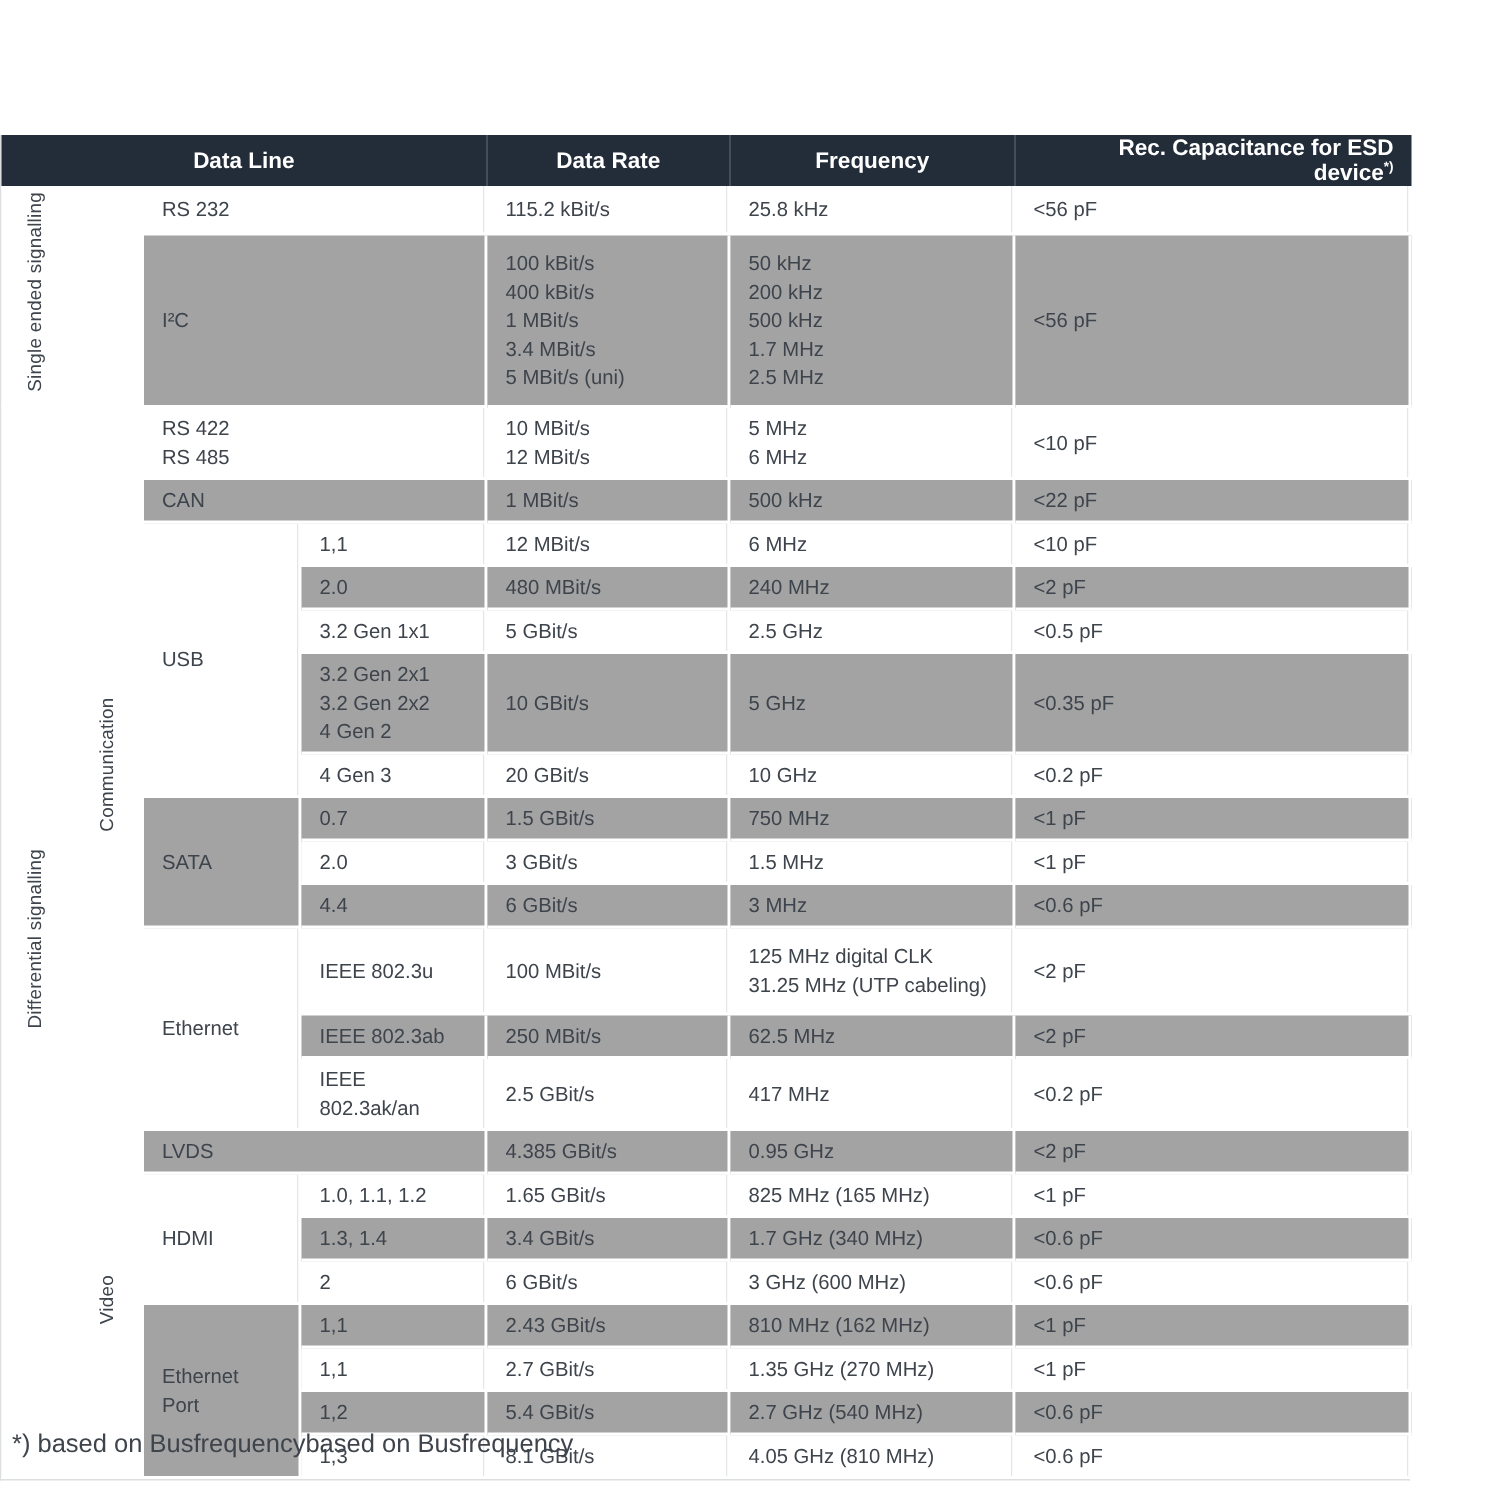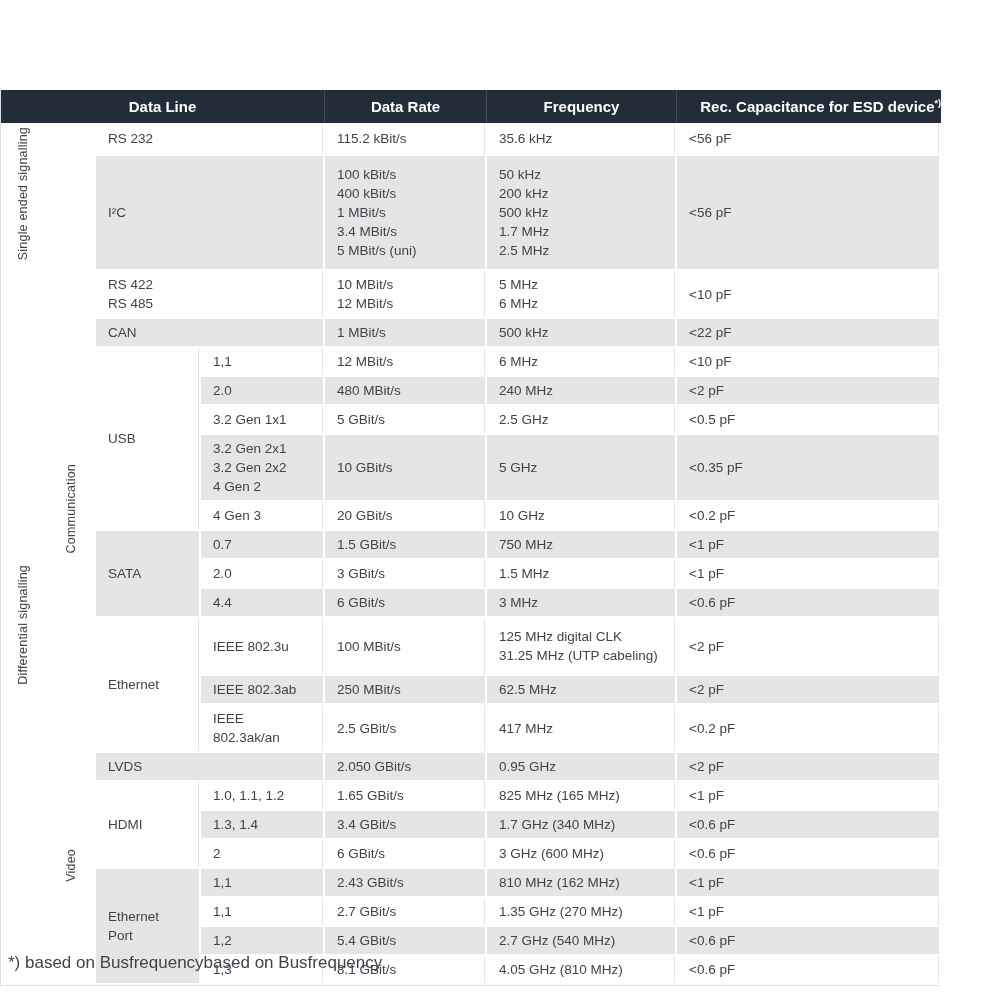--- a/index.html
+++ b/index.html
@@ -27,39 +27,39 @@
     table-layout: fixed;
     width: 940px;
   }
   table.esd th {
     background: #222d39;
     color: #ffffff;
     font-size: 15px;
     font-weight: 700;
     text-align: center;
     height: 33px;
-    padding: 0 0;
+    padding: 0 12px;
     border-right: 1px solid #424d59;
     box-sizing: border-box;
     vertical-align: middle;
   }
   table.esd th:last-child { border-right: none; text-align: right; }
   table.esd th sup { font-size: 9px; vertical-align: super; line-height: 0; }
   table.esd td {
     font-size: 13.5px;
     color: #3e444c;
     line-height: 19px;
     vertical-align: middle;
     padding: 4px 12px;
     box-sizing: border-box;
     white-space: pre-line;
     border-right: 2px solid #ffffff;
     border-bottom: 2px solid #ffffff;
   }
-  td.g { background: #e5e5e5; }
+  td.g { background: #a3a3a3; }
   td.w { background: #ffffff; box-shadow: inset -1px 0 0 #e4e7e8; }
   td.lbl {
     background: #ffffff;
     border-right: 1px solid #dcdfe0;
     border-bottom: 1px solid #dcdfe0;
     padding: 0;
   }
   td.vcell { text-align: center; vertical-align: middle; }
   .vtext {
     display: inline-block;
@@ -107,21 +107,21 @@
           <th>Frequency</th>
           <th><span>Rec. Capacitance for ESD device</span><sup>*)</sup></th>
         </tr>
       </thead>
       <tbody>
         <tr class="rh31">
           <td rowspan="2" class="lbl vcell"><span class="vtext">Single ended signalling</span></td>
           <td rowspan="2" class="lbl"></td>
           <td colspan="2" class="w">RS 232</td>
           <td class="w">115.2 kBit/s</td>
-          <td class="w">35.6 kHz</td>
+          <td class="w">25.8 kHz</td>
           <td class="w">&lt;56 pF</td>
         </tr>
         <tr class="rh109">
           <td colspan="2" class="g">I²C</td>
           <td class="g">100 kBit/s
 400 kBit/s
 1 MBit/s
 3.4 MBit/s
 5 MBit/s (uni)</td>
           <td class="g">50 kHz
@@ -216,21 +216,21 @@
         </tr>
         <tr class="rh28">
           <td class="w">IEEE 802.3ak/an</td>
           <td class="w">2.5 GBit/s</td>
           <td class="w">417 MHz</td>
           <td class="w">&lt;0.2 pF</td>
         </tr>
         <tr class="rh29">
           <td rowspan="8" class="lbl vcell"><span class="vtext">Video</span></td>
           <td colspan="2" class="g">LVDS</td>
-          <td class="g">2.050 GBit/s</td>
+          <td class="g">4.385 GBit/s</td>
           <td class="g">0.95 GHz</td>
           <td class="g">&lt;2 pF</td>
         </tr>
         <tr class="rh29">
           <td rowspan="3" class="w">HDMI</td>
           <td class="w">1.0, 1.1, 1.2</td>
           <td class="w">1.65 GBit/s</td>
           <td class="w">825 MHz (165 MHz)</td>
           <td class="w">&lt;1 pF</td>
         </tr>

